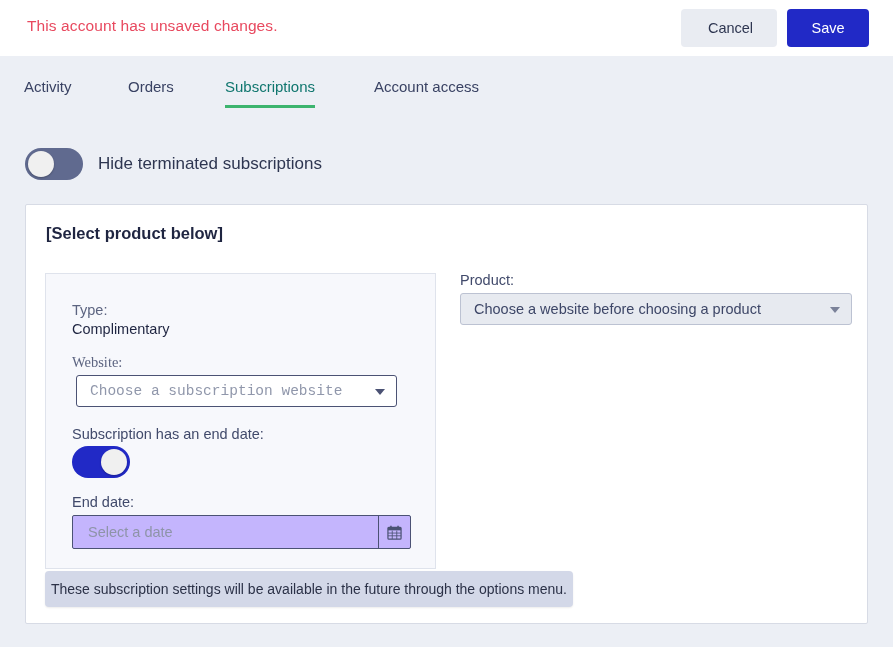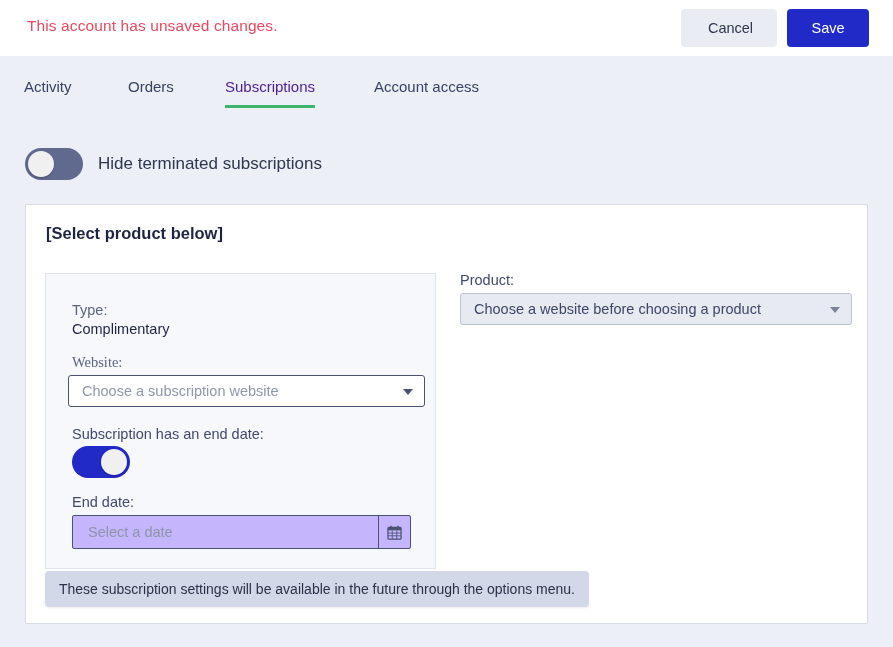--- a/index.html
+++ b/index.html
@@ -59,21 +59,21 @@
   }
   .tab {
     position: absolute; top: 22px;
     font-size: 15px;
     color: #394263;
     padding-bottom: 10px;
     cursor: pointer;
     white-space: nowrap;
   }
   .tab.active {
-    color: #4c1d95;
+    color: #0f766e;
     border-bottom: 3px solid #3cb46e;
   }
   .tab-0 { left: 24px; }
   .tab-1 { left: 128px; }
   .tab-2 { left: 225px; }
   .tab-3 { left: 374px; }
   .tab-4 { left: 537px; }
 
   
   .toggle-row {
@@ -160,21 +160,21 @@
     overflow: hidden;
   }
   .select .caret {
     position: absolute; right: 11px; top: 50%;
     margin-top: -2px;
     width: 0; height: 0;
     border-left: 5px solid transparent;
     border-right: 5px solid transparent;
     border-top: 6px solid #4b5274;
   }
-  .select-website { left: 22px; top: 101px; width: 357px; }
+  .select-website { left: 30px; top: 101px; width: 321px; font-family: Liberation Mono, monospace; }
 
   .switch-enddate { position: absolute; left: 26px; top: 172px; }
 
   .date-wrap {
     position: absolute; left: 26px; top: 241px;
     width: 339px; height: 34px;
     display: flex;
     border: 1px solid #4b5274;
     border-radius: 2px;
     background: #c4b5fd;
@@ -207,21 +207,21 @@
   }
   .select-product .val { color: #3d4667; }
   .select-product .caret { border-top-color: #7b8299; }
 
   
   .tooltip {
     position: absolute; left: 45px; top: 571px;
     background: #d3d8e8;
     color: #2b3147;
     border-radius: 4px;
-    padding: 10px 14px;
+    padding: 10px 6px;
     font-size: 14px;
     white-space: nowrap;
     box-shadow: 0 1px 2px rgba(0,0,0,.08);
   }
 </style>
 </head>
 <body>
 
 <div class="topbar"></div>
 <div class="alert-text">This account has unsaved changes.</div>

